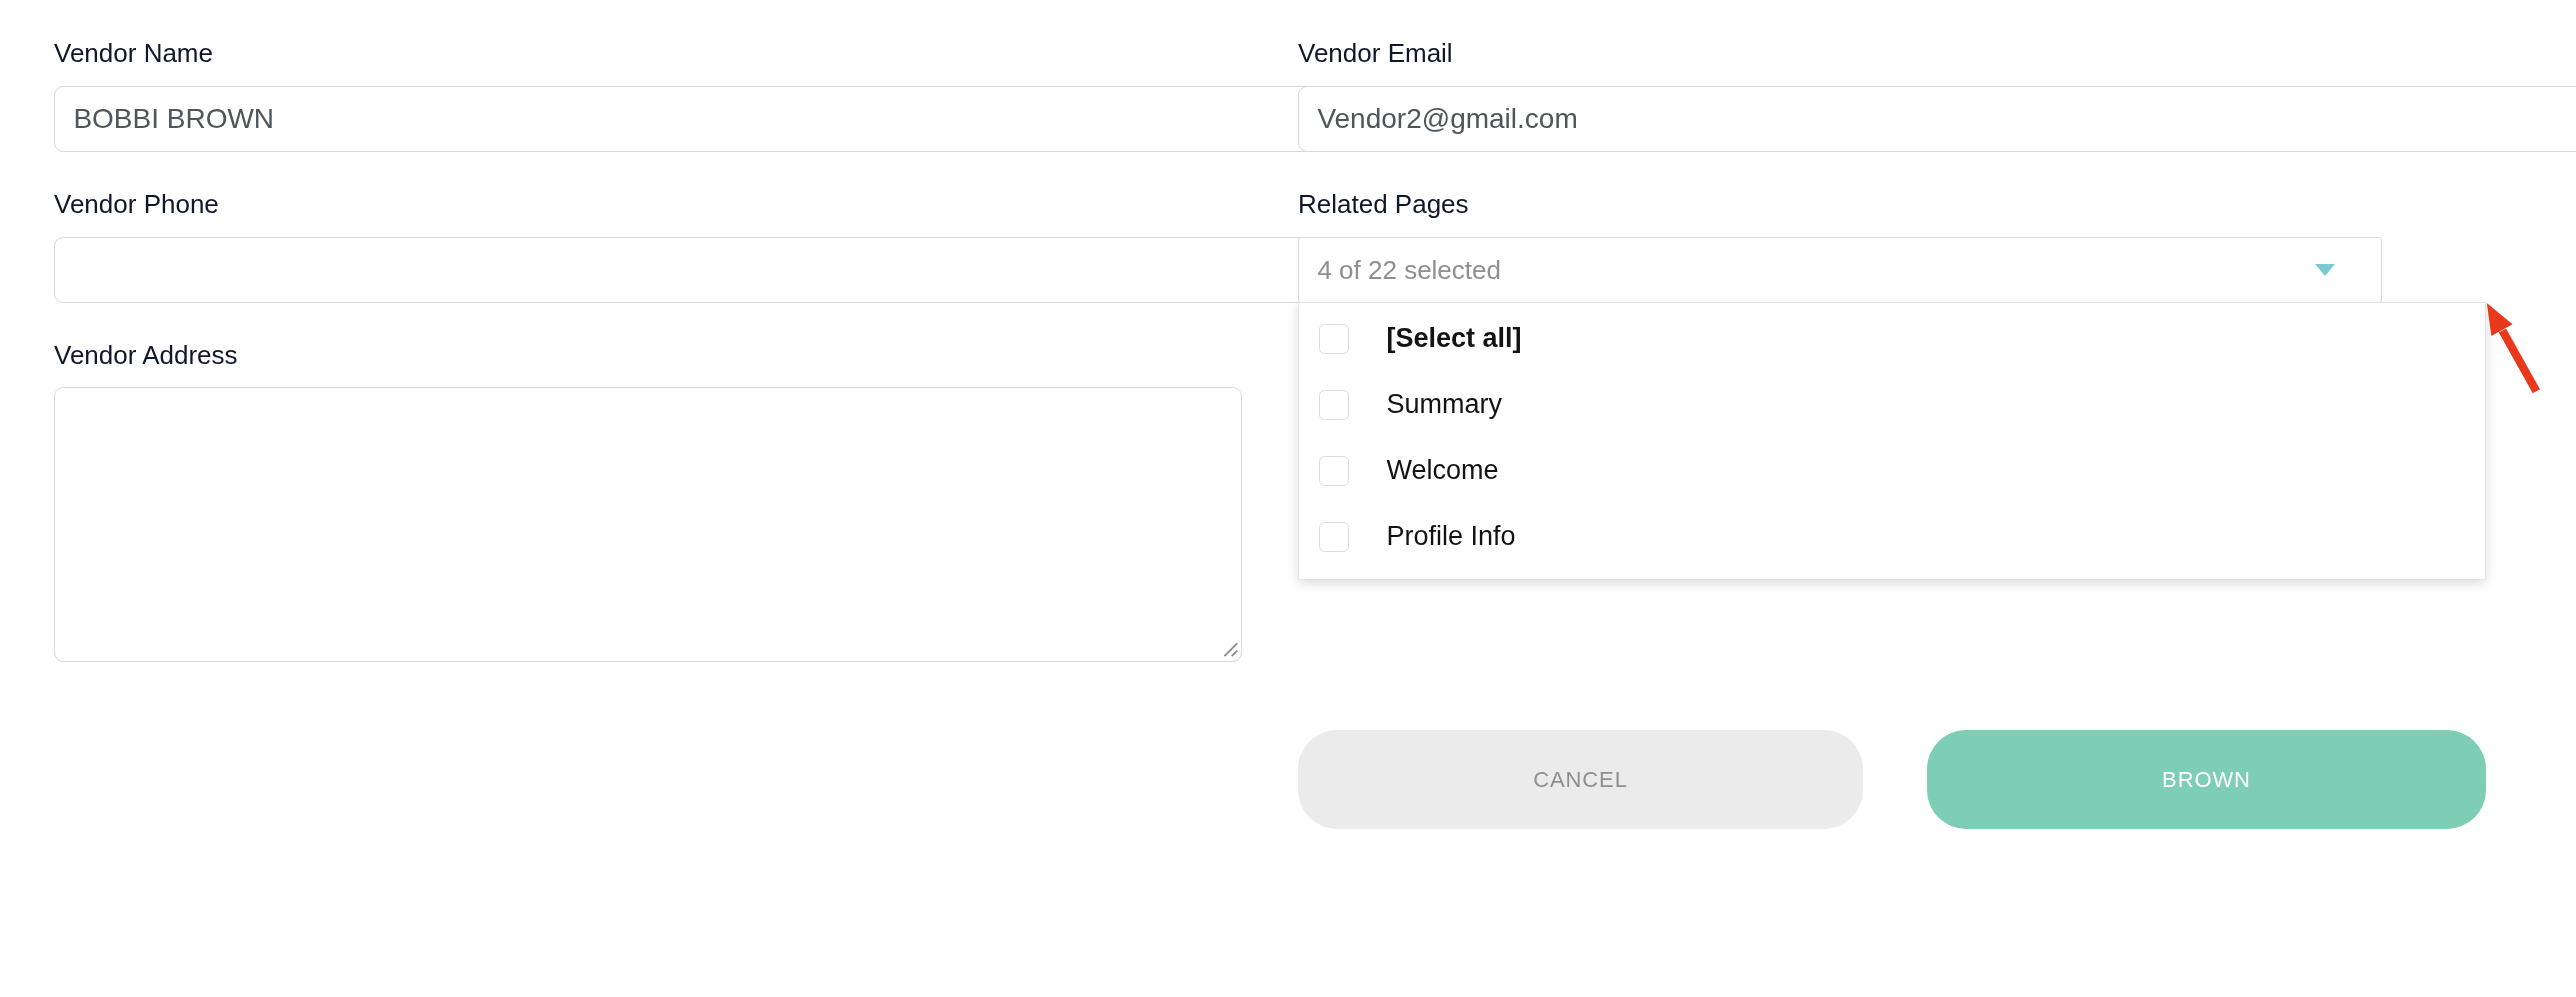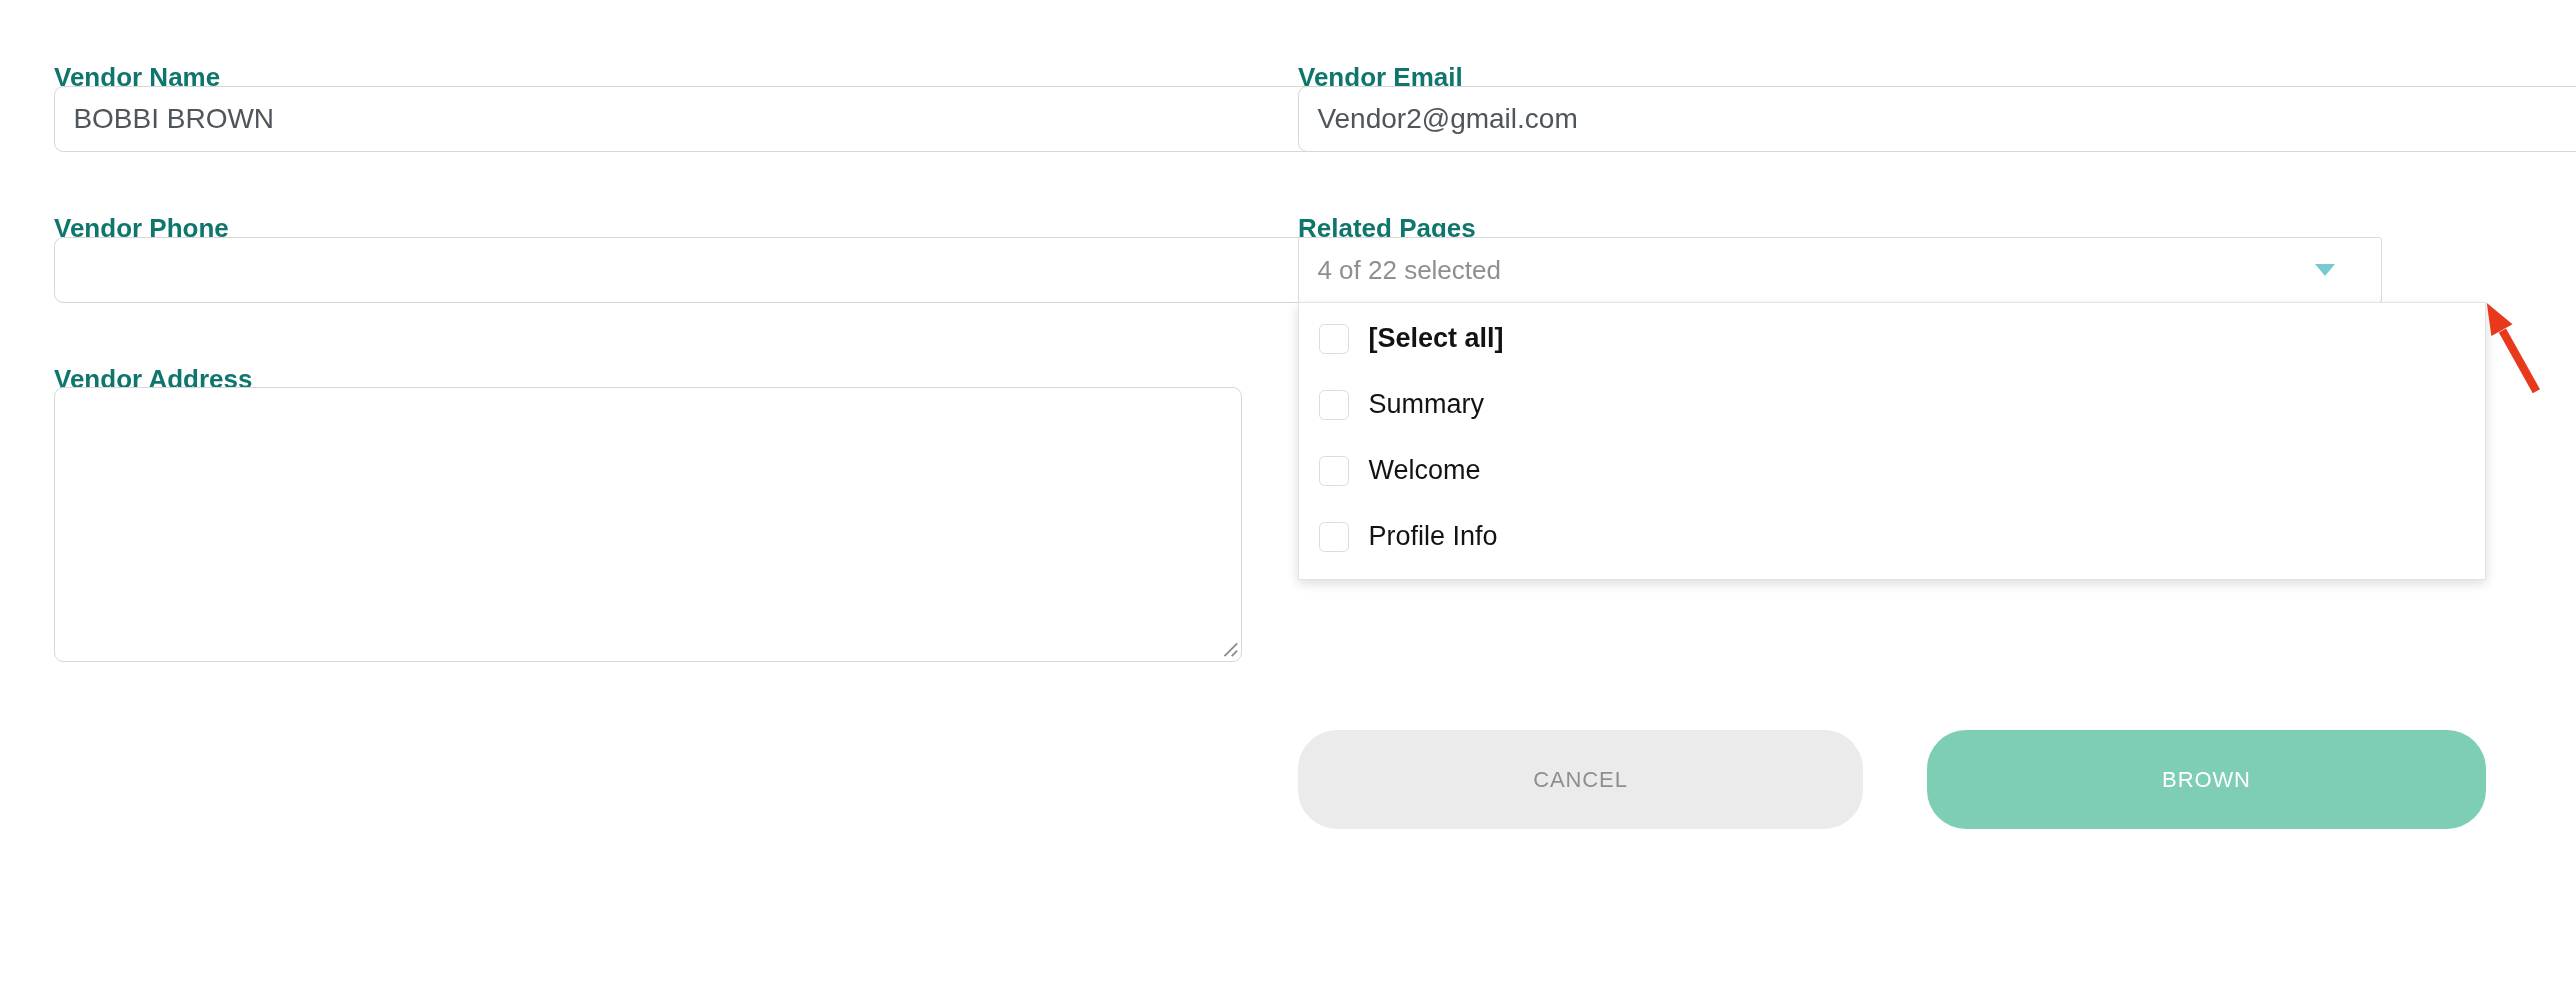--- a/index.html
+++ b/index.html
@@ -12,24 +12,23 @@
   .page {
     position: relative;
     width: 2576px;
     height: 998px;
     background: #ffffff;
   }
   .field-label {
     position: absolute;
     font-size: 26px;
     line-height: 26px;
-    color: #0f766e;
-    font-weight: 700;
+    color: #0f172a;
+    font-weight: 400;
     white-space: nowrap;
-    margin-top: 24px;
   }
   .text-input {
     position: absolute;
     box-sizing: border-box;
     width: 1360px;
     height: 66px;
     border: 1.8px solid #d7d7d7;
     border-radius: 9.2px;
     background: #ffffff;
     font-family: "Liberation Sans", "DejaVu Sans", sans-serif;
@@ -105,20 +104,21 @@
     z-index: 5;
   }
   .dropdown-option {
     box-sizing: border-box;
     height: 66px;
     display: flex;
     align-items: center;
     padding-left: 20px;
     cursor: pointer;
     background: #ffffff;
+    gap: 18px;
   }
   .checkbox {
     box-sizing: border-box;
     width: 29.5px;
     height: 29.5px;
     border: 1.8px solid #dcdcdc;
     border-radius: 5.5px;
     background: #ffffff;
     flex: 0 0 auto;
   }

